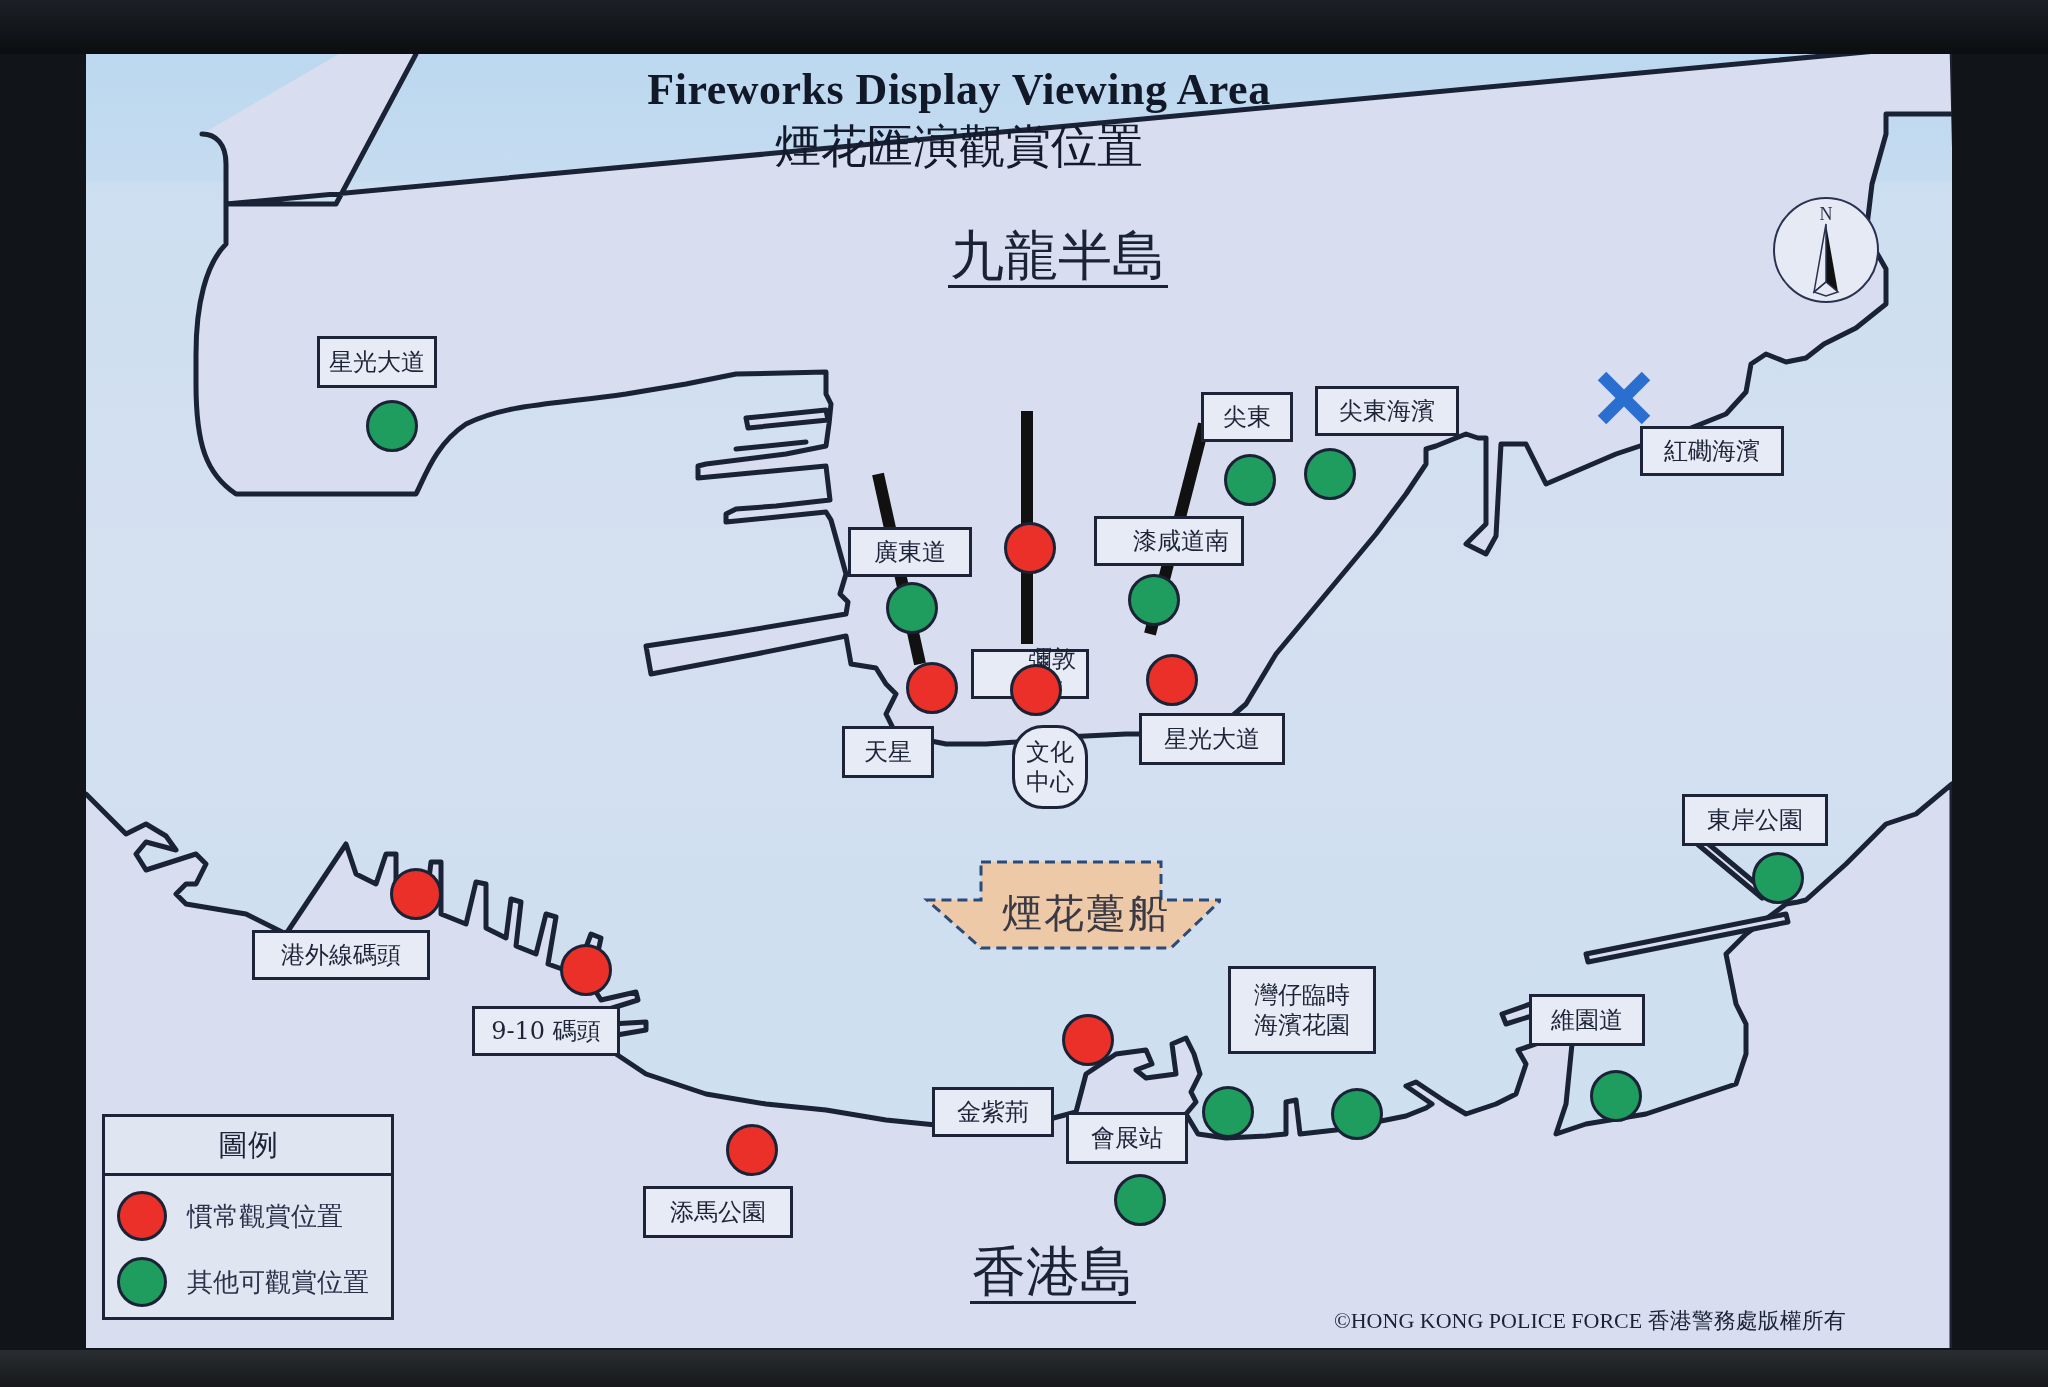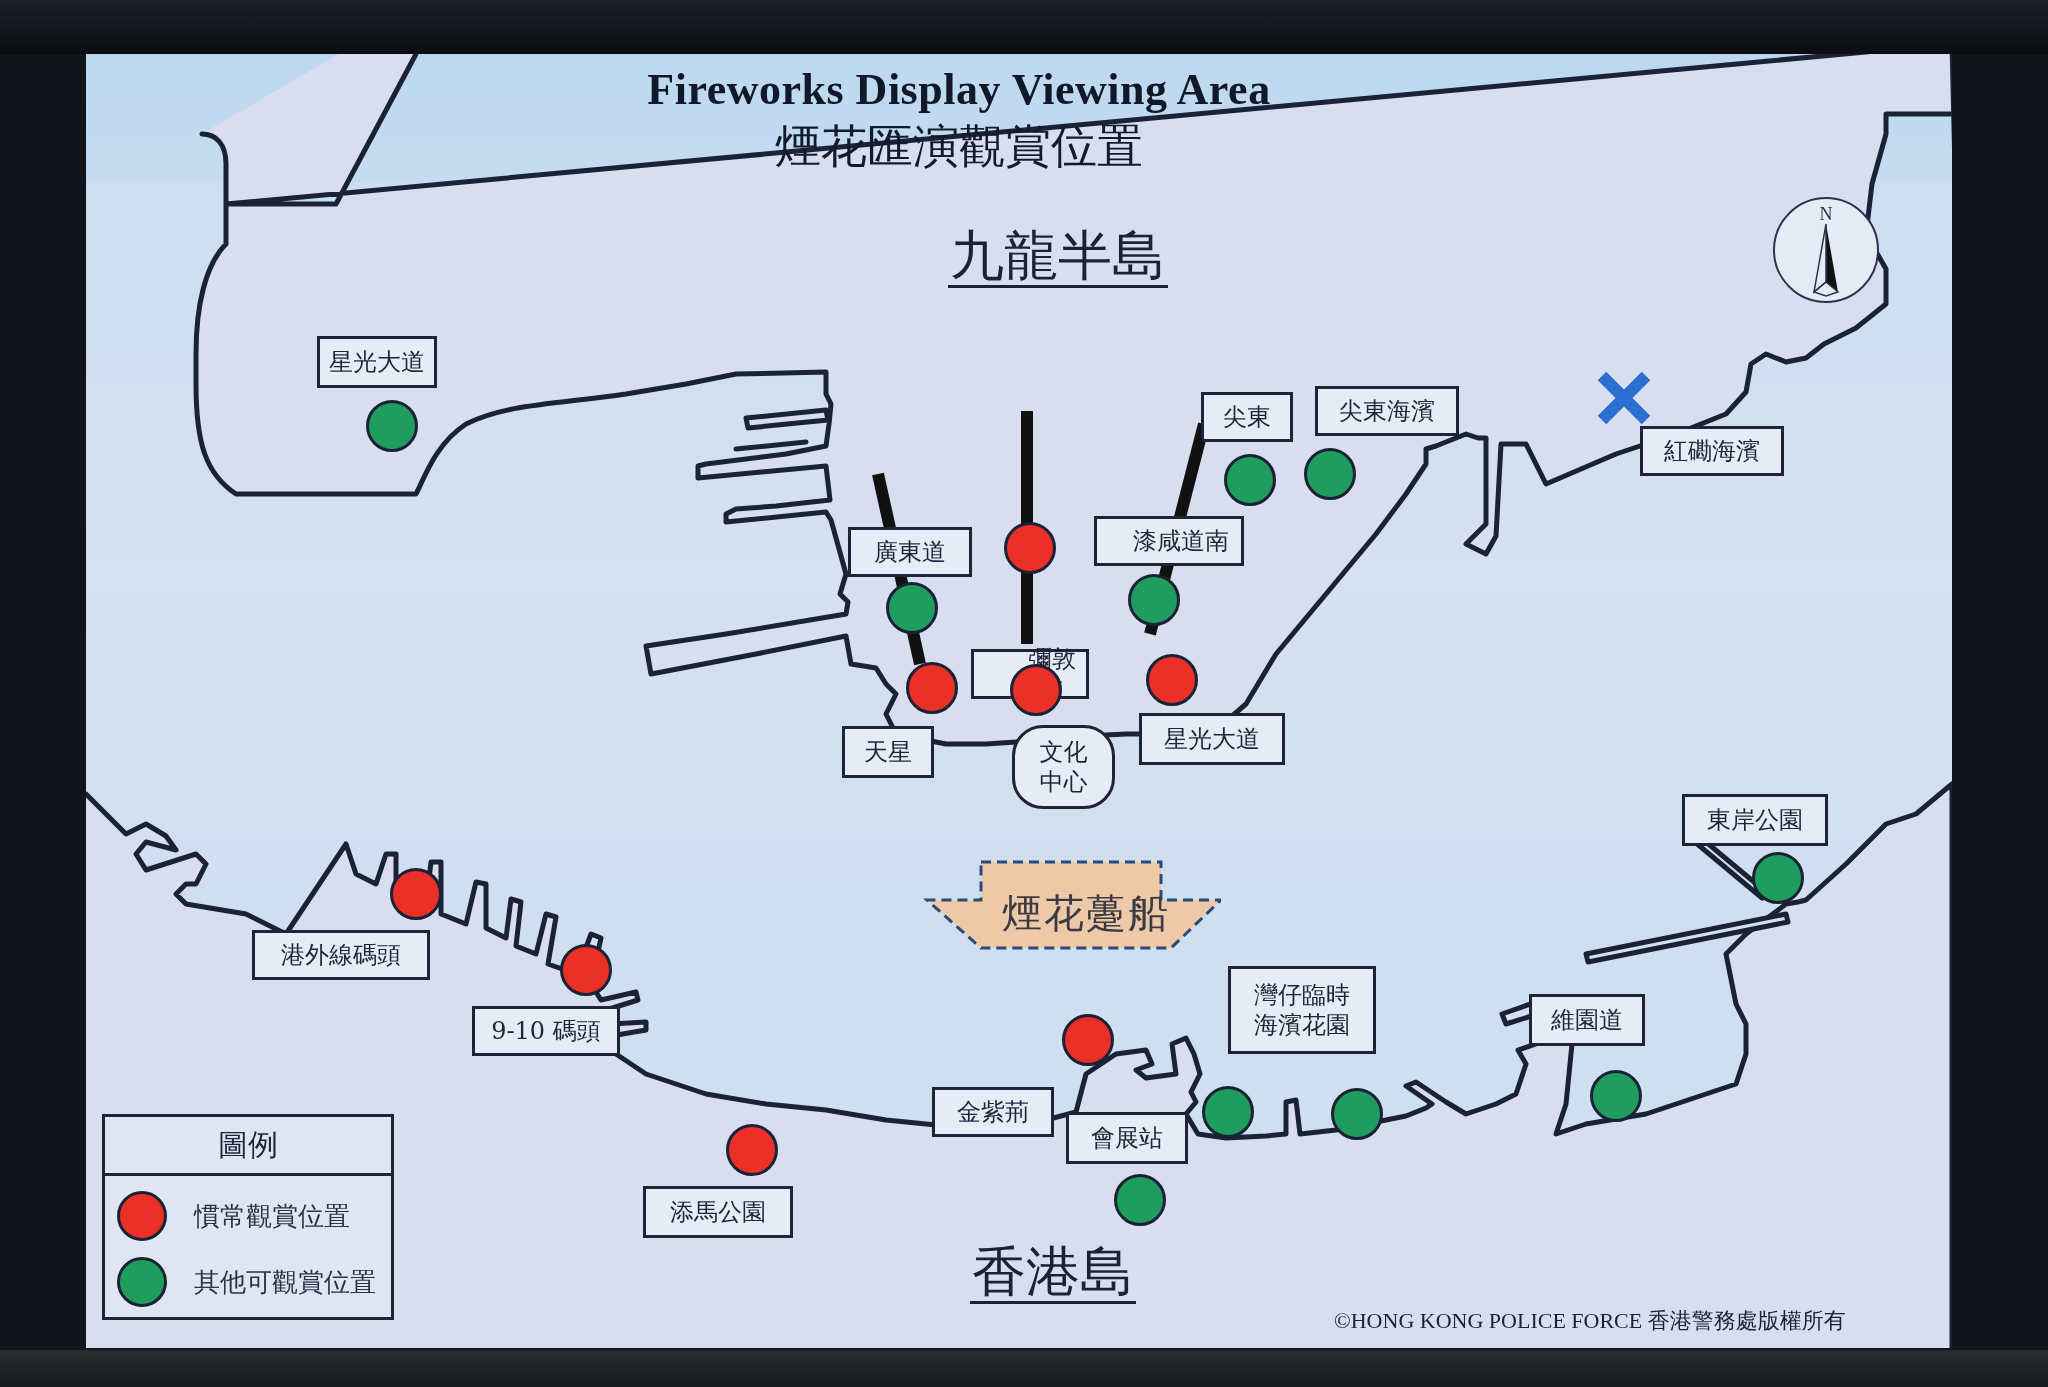--- a/index.html
+++ b/index.html
@@ -35,21 +35,21 @@
   .dot { position: absolute; border-radius: 50%; border: 3px solid #1a2236; box-sizing: border-box; }
   .dot.red { background: #ea3028; }
   .dot.green { background: #1f9d5e; }
   .barge { position: absolute; left: 835px; top: 806px; }
   .barge-label { position: absolute; left: 890px; top: 832px; width: 220px; text-align: center;
     font-family: "DejaVu Sans", sans-serif; font-size: 40px; color: #3a3a44; letter-spacing: 2px; }
   .legend { position: absolute; left: 16px; top: 1060px; width: 292px; height: 206px;
     border: 3px solid #1d2438; background: #dfe6f2; box-sizing: border-box; }
   .legend-title { height: 56px; border-bottom: 3px solid #1d2438; text-align: center;
     font-size: 30px; color: #1d2438; line-height: 56px; }
-  .legend-row { position: absolute; left: 12px; display: flex; align-items: center; gap: 7px; }
+  .legend-row { position: absolute; left: 12px; display: flex; align-items: center; }
   .legend-row .dot { position: static; width: 50px; height: 50px; margin-right: 20px; }
   .legend-row span { font-size: 26px; color: #2a3148; }
   .copyright { position: absolute; left: 1248px; top: 1252px; font-size: 22px;
     font-family: "Liberation Serif", "DejaVu Serif", serif; color: #1a2236; letter-spacing: 0; }
   .compass { position: absolute; left: 1684px; top: 140px; }
   .cross { position: absolute; left: 1510px; top: 316px; font-family: "DejaVu Sans", sans-serif; }
 </style>
 </head>
 <body>
 
@@ -105,21 +105,21 @@
   <div class="barge-label">煙花躉船</div>
 
   <div class="place" style="left:231px; top:282px; width:120px; height:52px;">星光大道</div>
   <div class="place" style="left:762px; top:473px; width:124px; height:50px;">廣東道</div>
   <div class="place" style="left:885px; top:595px; width:118px; height:50px;padding-left:44px;">彌敦道</div>
   <div class="place" style="left:1008px; top:462px; width:150px; height:50px;padding-left:24px;">漆咸道南</div>
   <div class="place" style="left:1115px; top:338px; width:92px; height:50px;">尖東</div>
   <div class="place" style="left:1229px; top:332px; width:144px; height:50px;">尖東海濱</div>
   <div class="place" style="left:1554px; top:372px; width:144px; height:50px;">紅磡海濱</div>
   <div class="place" style="left:756px; top:672px; width:92px; height:52px;">天星</div>
-  <div class="place" style="left:926px; top:671px; width:103px; height:84px;border-radius:31px;">文化
+  <div class="place" style="left:926px; top:671px; width:76px; height:84px;border-radius:31px;">文化
 中心</div>
   <div class="place" style="left:1053px; top:659px; width:146px; height:52px;">星光大道</div>
   <div class="place" style="left:166px; top:876px; width:178px; height:50px;">港外線碼頭</div>
   <div class="place" style="left:386px; top:952px; width:148px; height:50px;">9-10 碼頭</div>
   <div class="place" style="left:846px; top:986px; width:122px; height:50px;margin-top:47px;">金紫荊</div>
   <div class="place" style="left:1142px; top:912px; width:148px; height:88px;text-align:right;">灣仔臨時
 海濱花園</div>
   <div class="place" style="left:980px; top:1058px; width:122px; height:52px;">會展站</div>
   <div class="place" style="left:557px; top:1132px; width:150px; height:52px;">添馬公園</div>
   <div class="place" style="left:1443px; top:940px; width:116px; height:52px;">維園道</div>

